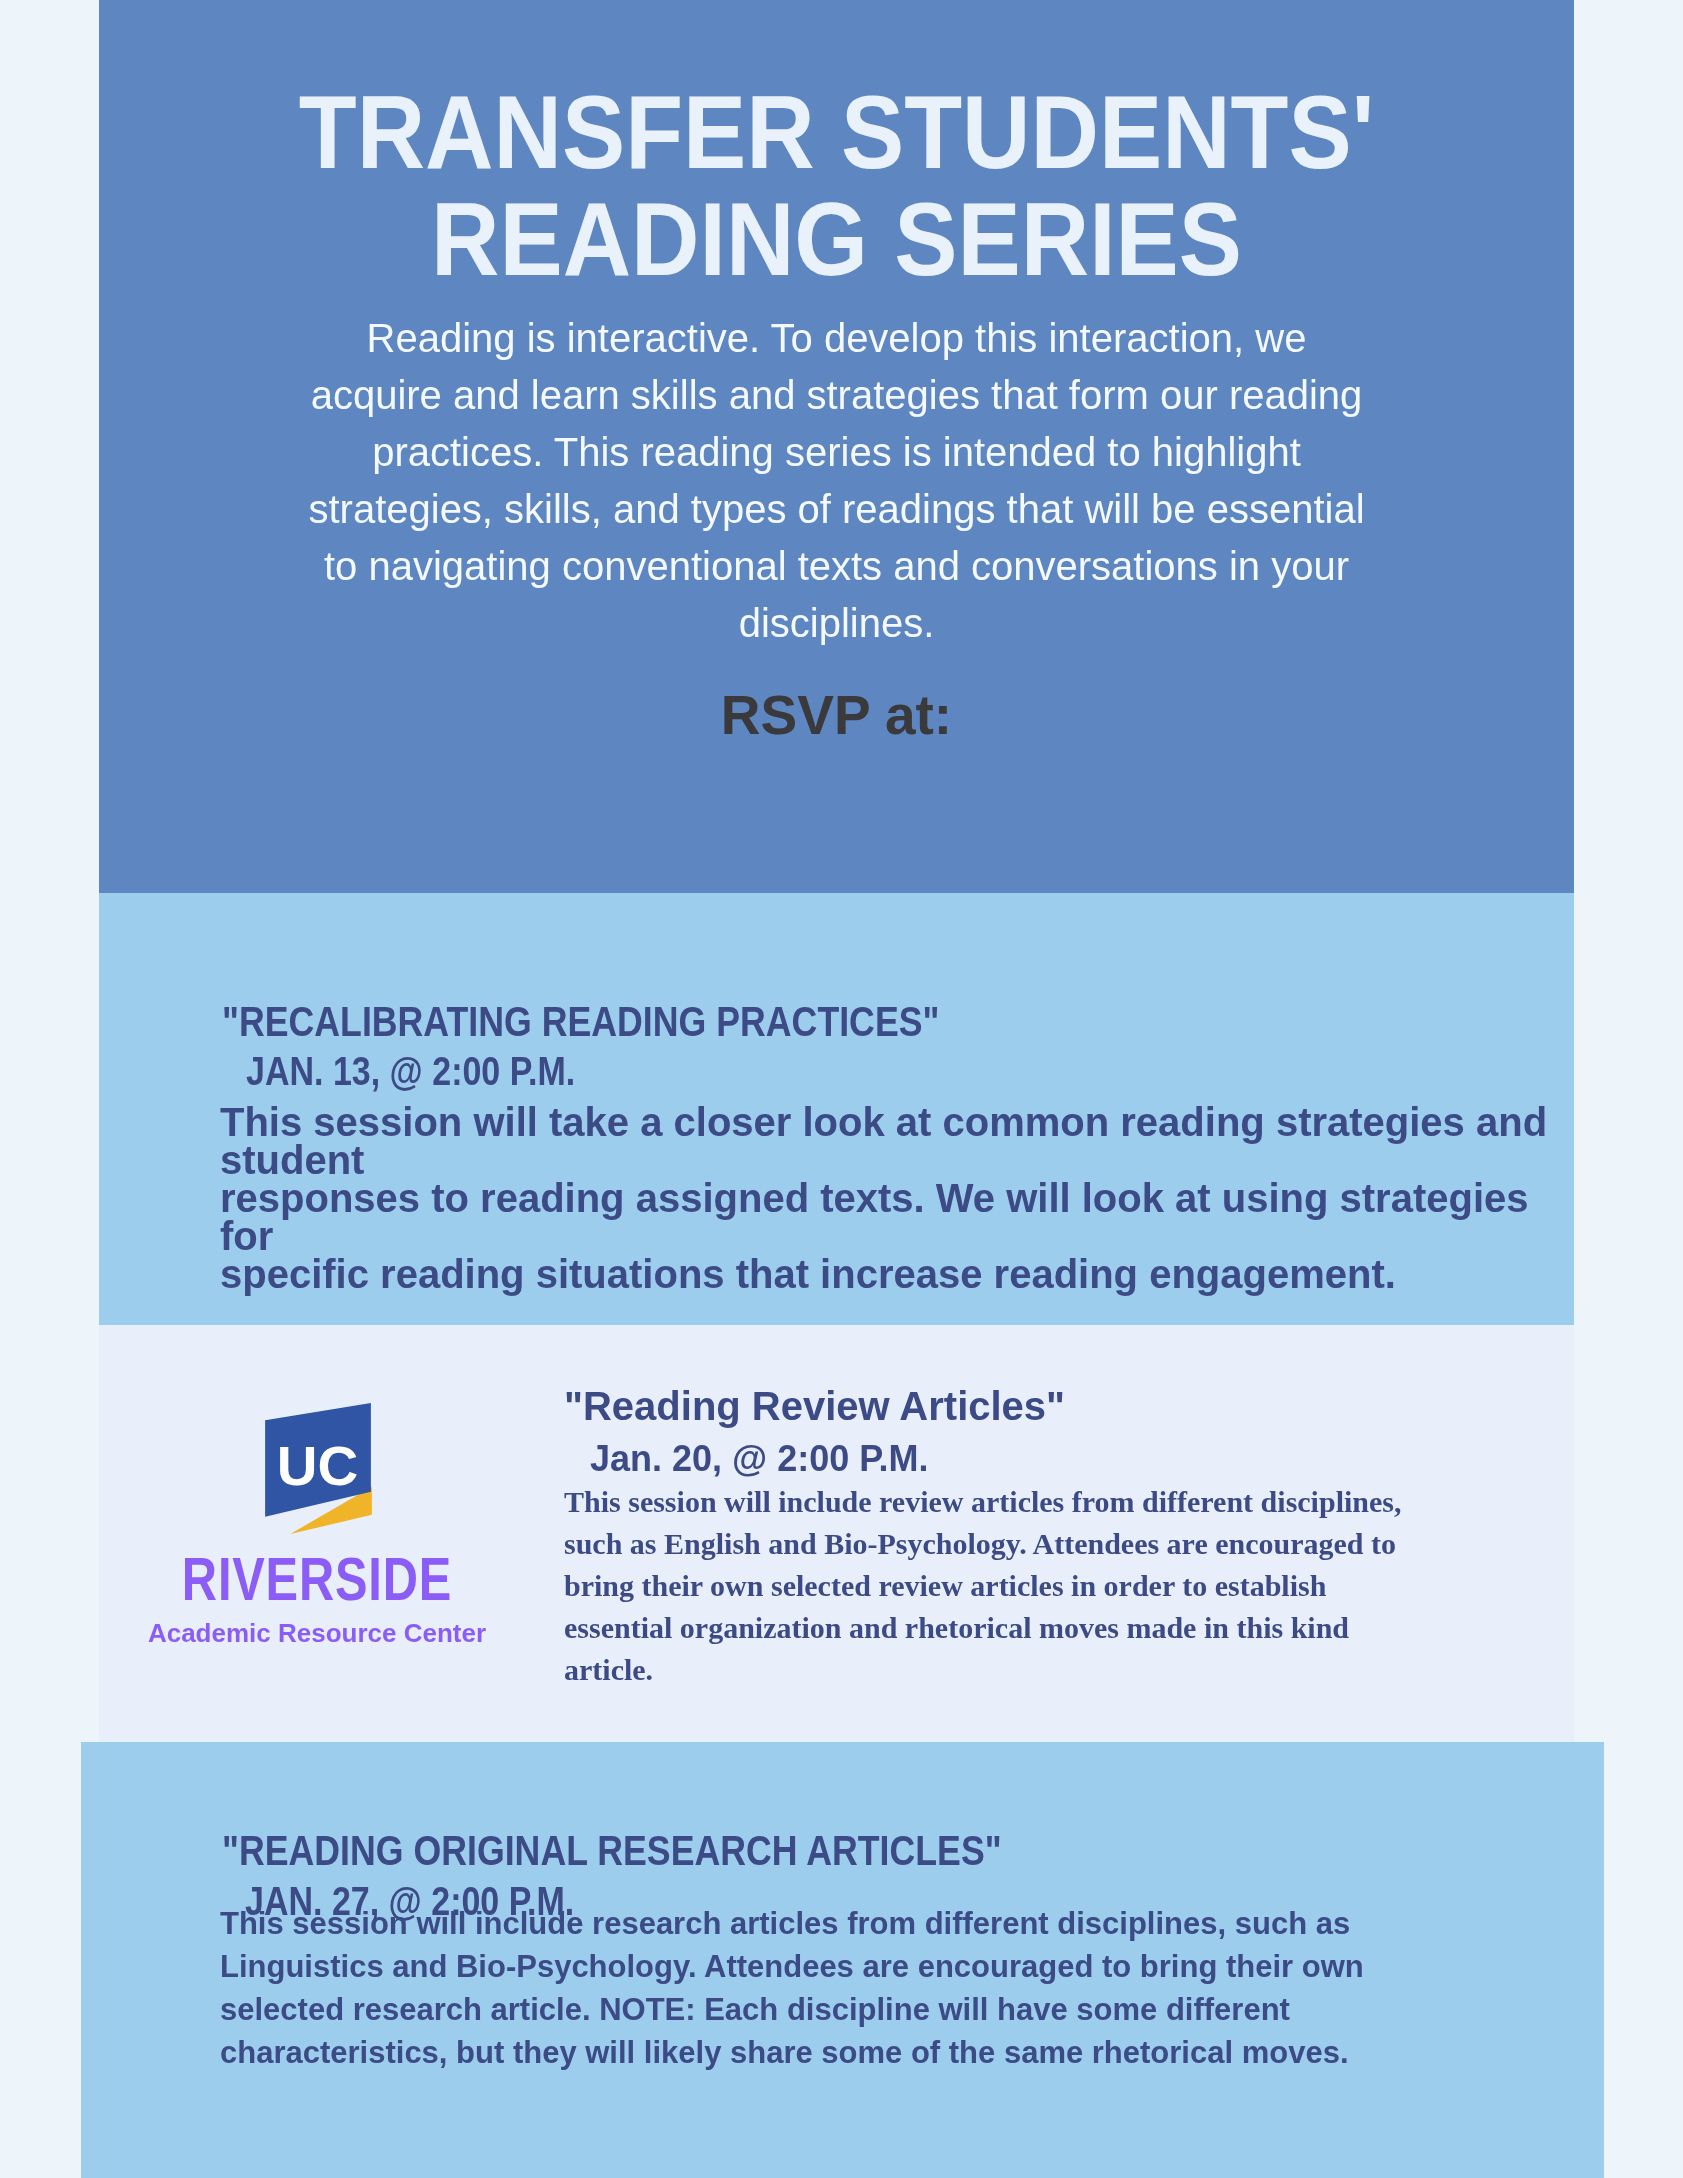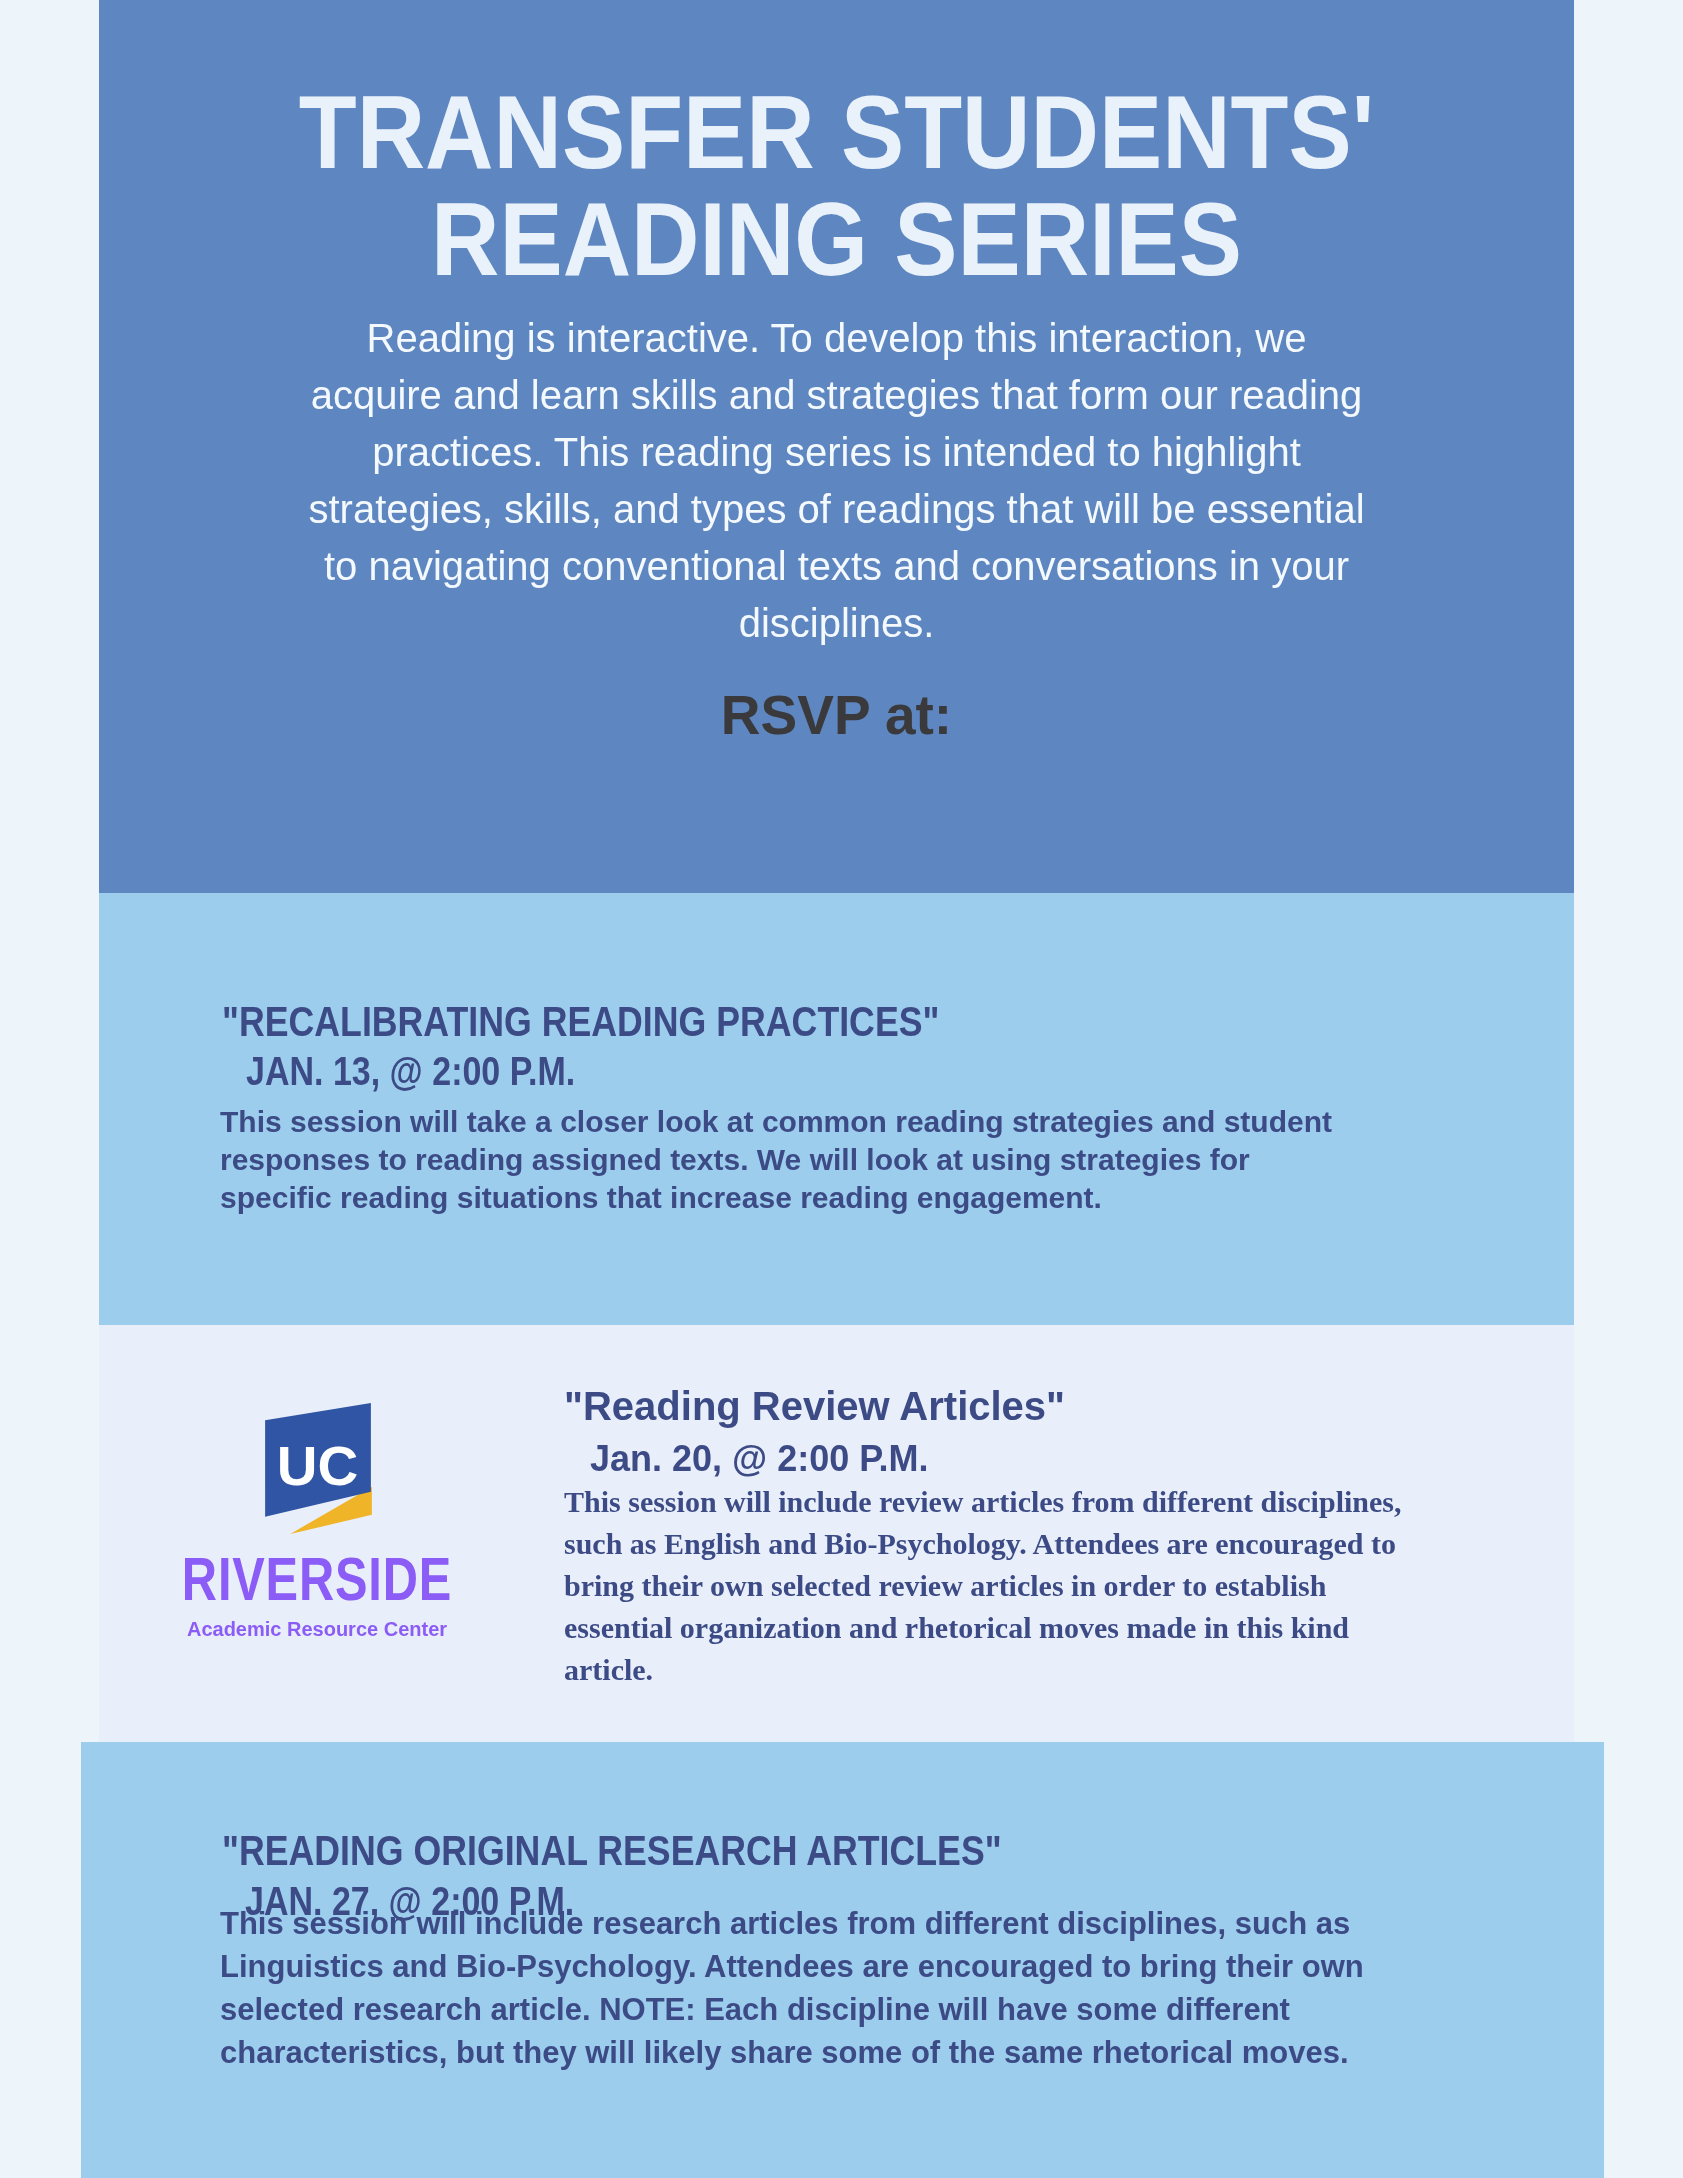--- a/index.html
+++ b/index.html
@@ -44,21 +44,21 @@
     transform:scaleX(0.85); transform-origin:left top;
     white-space:nowrap;
   }
   .desc {
     position:absolute; font-weight:bold; white-space:pre-line;
   }
 
   #s2 { left:99px; top:893px; width:1475px; height:432px; background:#9ccded; }
   #s2 .title { left:123px; top:105px; font-size:42px; }
   #s2 .dt    { left:147px; top:156px; font-size:40px; }
-  #s2 .desc  { left:121px; top:210px; font-size:30px; line-height:38px; }
+  #s2 .desc  { left:121px; top:210px; font-size:40px; line-height:38px; }
 
   #s3 { left:99px; top:1325px; width:1475px; height:418px; background:#e8effa; }
   #s3 .title { position:absolute; left:465px; top:59px;  font-size:40px; font-weight:bold; white-space:nowrap; }
   #s3 .dt    { position:absolute; left:491px; top:113px; font-size:36px; font-weight:bold; white-space:nowrap; }
   #s3 .desc  { left:465px; top:156px; font-size:30px; line-height:42px;font-family:Liberation Serif, serif; }
 
   #s4 { left:81px; top:1742px; width:1523px; height:436px; background:#9ccded; }
   #s4 .title { left:141px; top:85px;  font-size:42px; }
   #s4 .dt    { left:164px; top:137px; font-size:40px; }
   #s4 .desc  { left:139px; top:160px; font-size:31px; line-height:43px; }
@@ -67,21 +67,21 @@
   .logo {
     position:absolute; left:30px; top:75px; width:376px;
     text-align:center; color:#8b5cf6;
   }
   .logo svg { width:111px; height:135px; display:inline-block; }
   .riverside {
     font-size:61px; font-weight:bold; line-height:69px;
     transform:scaleX(0.8); transform-origin:center top;
     letter-spacing:1px; margin-top:6px; white-space:nowrap;
   }
-  .arc { font-size:20px; font-weight:bold; margin-top:4px; white-space:nowrap; }
+  .arc { font-size:26px; font-weight:bold; margin-top:4px; white-space:nowrap; }
 </style>
 </head>
 <body>
 
 <div>
 
   <div id="hero" class="sec">
     <div class="hero-title-block">
       <div class="hero-title">TRANSFER STUDENTS'</div>
       <div class="hero-title">READING SERIES</div>

